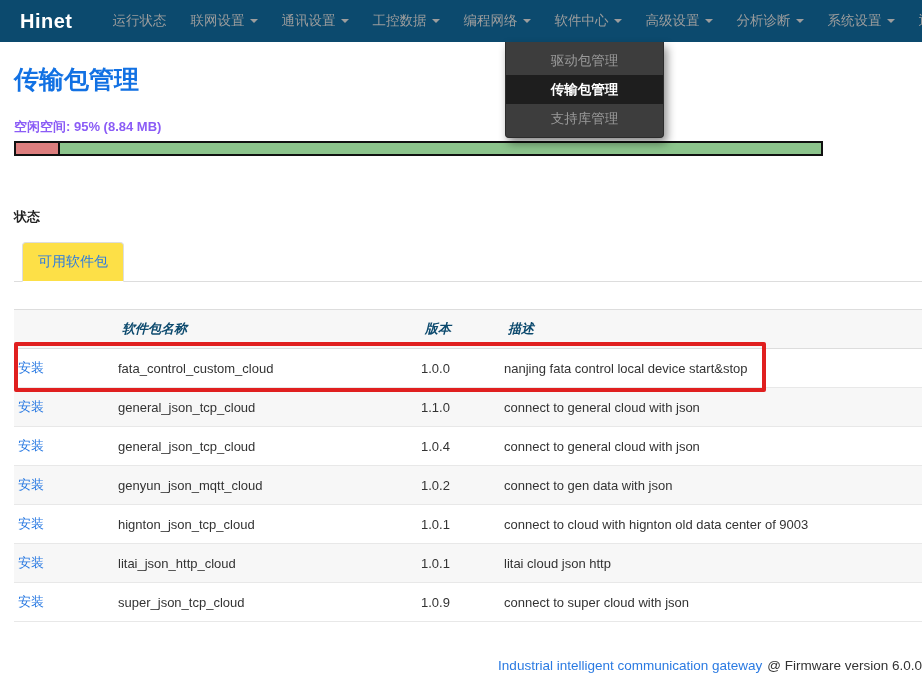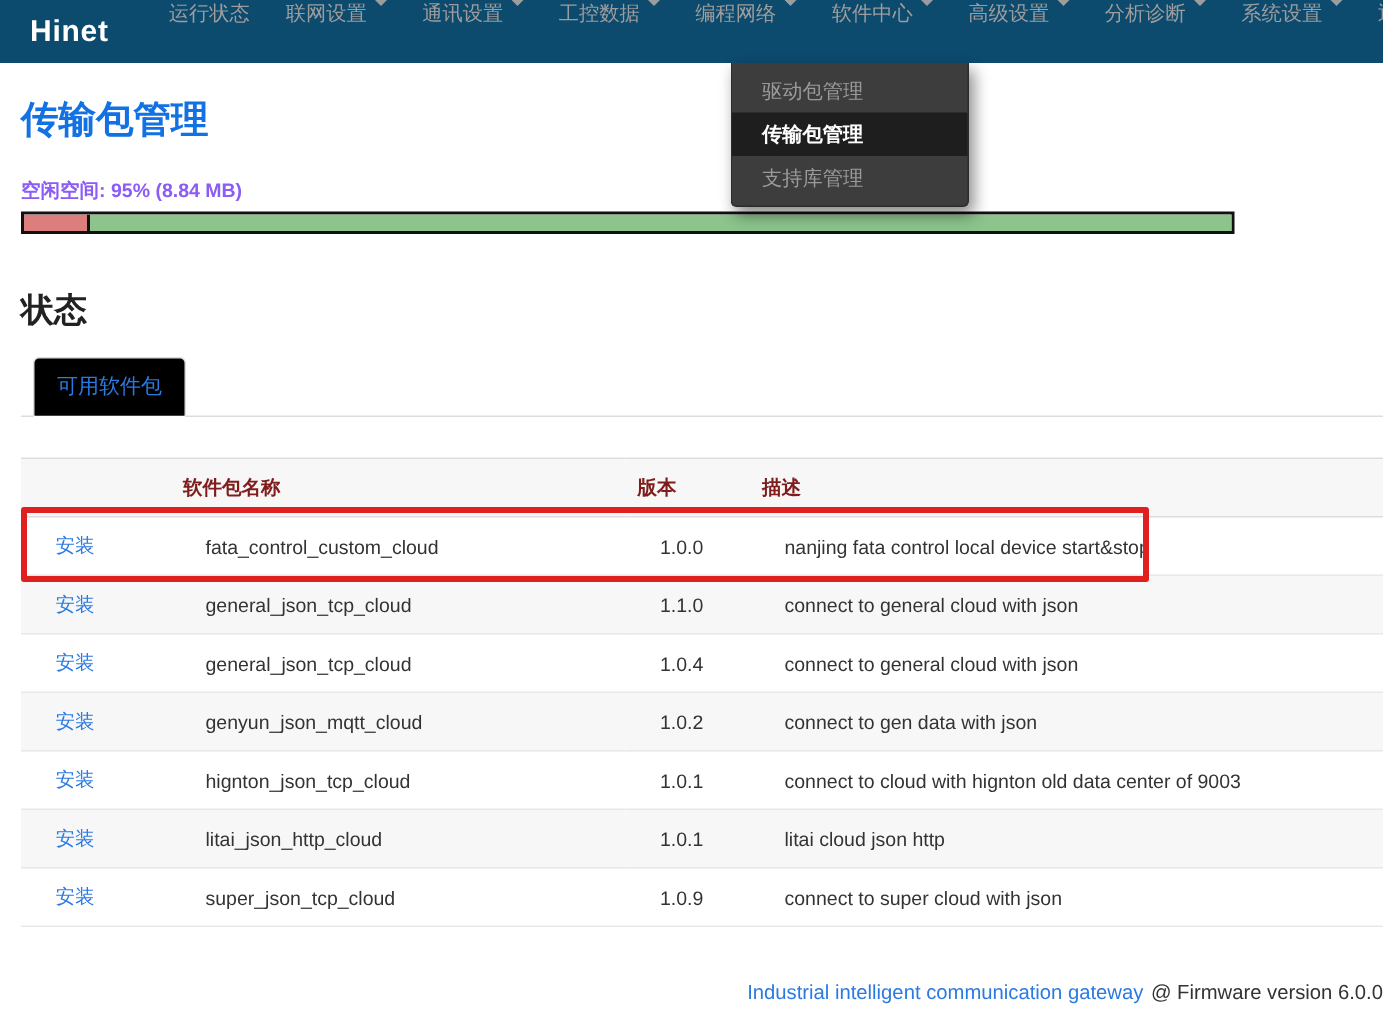--- a/index.html
+++ b/index.html
@@ -18,36 +18,36 @@
     padding-left: 20px;
   }
   .brand {
     color: #ffffff; font-size: 20px; font-weight: 700;
     margin-right: 28px; cursor: pointer; letter-spacing: 0.5px;
   }
   .nav-items { display: flex; align-items: center; height: 100%; }
   .nav-item {
     color: #9d9d9d; font-size: 13.5px;
     padding: 0 12px; height: 100%;
-    display: flex; align-items: flex-start; cursor: pointer;
+    display: flex; align-items: center; cursor: pointer;
     white-space: nowrap;
   }
   .caret {
     display: inline-block; width: 0; height: 0;
     border-left: 4px solid transparent; border-right: 4px solid transparent;
     border-top: 4px solid #9d9d9d; margin-left: 5px;
   }
 
   
   .dropdown {
-    position: absolute; left: 487px; top: 42px; width: 159px;
+    position: absolute; left: 505px; top: 42px; width: 159px;
     background: #3d3d3d; border: 1px solid #2c2c2c; border-top: none;
     border-radius: 0 0 4px 4px;
     box-shadow: 3px 5px 10px rgba(0,0,0,0.45);
-    padding: 4px 0; z-index: 50;
+    padding: 4px 0; z-index: 50; text-align: center;
   }
   .dropdown-item {
     padding: 5px 20px; font-size: 13.5px; line-height: 19px;
     color: #9a9a9a; cursor: pointer; white-space: nowrap;
   }
   .dropdown-item.active {
     background: #1e1e1e; color: #ffffff; font-weight: 700;
   }
 
   
@@ -62,50 +62,51 @@
     margin-top: 22px; font-size: 13px; font-weight: 700; color: #8b5cf6;
   }
   .storage-bar {
     margin-top: 5px; width: 809px; height: 15px;
     border: 2px solid #111; display: flex; overflow: hidden;
   }
   .seg-used { background: #dd7e7e; height: 100%; border-right: 2px solid #111; }
   .seg-free { background: #8cc48c; height: 100%; flex: 1; }
 
   .status-heading {
-    font-size: 22px; font-weight: 700; color: #222;
-    margin-top: 36px;
+    font-size: 13px; font-weight: 700; color: #222;
+    margin-top: 52px;
   }
 
   
   .tabs {
     display: flex; align-items: flex-end;
     border-bottom: 1px solid #ddd; margin-top: 14px;
     height: 42px;
   }
   .tab {
     font-size: 14px; color: #2a7ae2; padding: 10px 15px;
     cursor: pointer; margin-bottom: 0; white-space: nowrap;
   }
   .tab.active {
-    background: #000000; border: 1px solid #ddd; border-bottom: 1px solid #fff;
+    background: #fde047; border: 1px solid #ddd; border-bottom: 1px solid #fff;
     border-radius: 4px 4px 0 0; margin-bottom: -1px; margin-left: 8px;
   }
 
   
   .table-wrap { position: relative; margin-top: 27px; }
   table.pkg { width: 100%; border-collapse: collapse; font-size: 13px; }
   table.pkg thead tr { background: #f7f7f7; }
   table.pkg th {
-    text-align: left; font-weight: 700; color: #7f1d1d;
+    text-align: left; font-weight: 700; color: #0c4a6e;
     padding: 10px 8px; border-top: 1px solid #ddd; border-bottom: 1px solid #ddd;
     height: 37px;
+    font-style: italic;
   }
   table.pkg td {
-    padding: 10px 23px; border-bottom: 1px solid #e8e8e8;
+    padding: 10px 4px; border-bottom: 1px solid #e8e8e8;
     color: #333; height: 38px; vertical-align: middle;
   }
   table.pkg tbody tr:nth-child(even) { background: #f7f7f7; }
   .col-install { width: 100px; }
   .col-name { width: 303px; }
   .col-version { width: 83px; }
   th.cell-install, td.cell-install { padding-left: 18px; }
   a.install-link { color: #2a7ae2; text-decoration: none; cursor: pointer; }
 
   .highlight-box {

